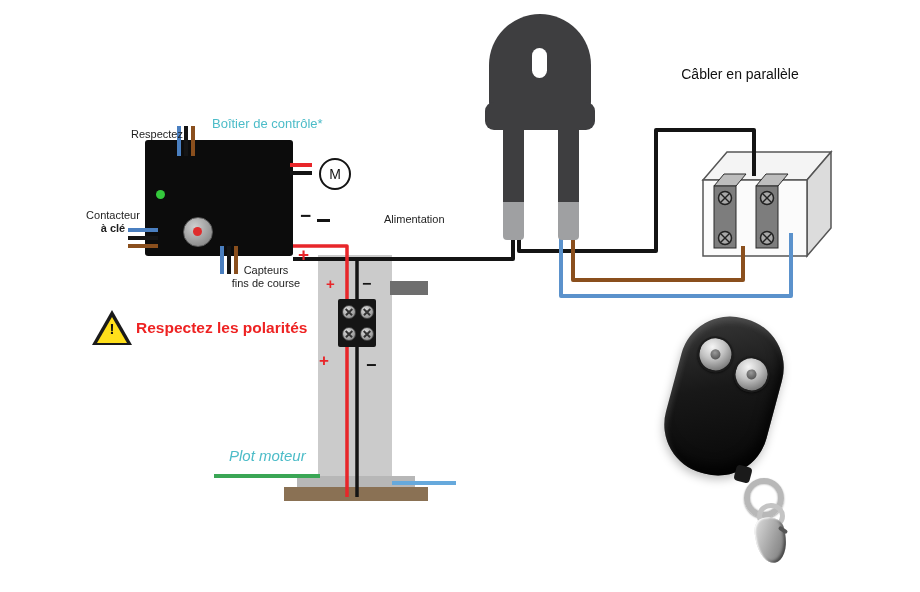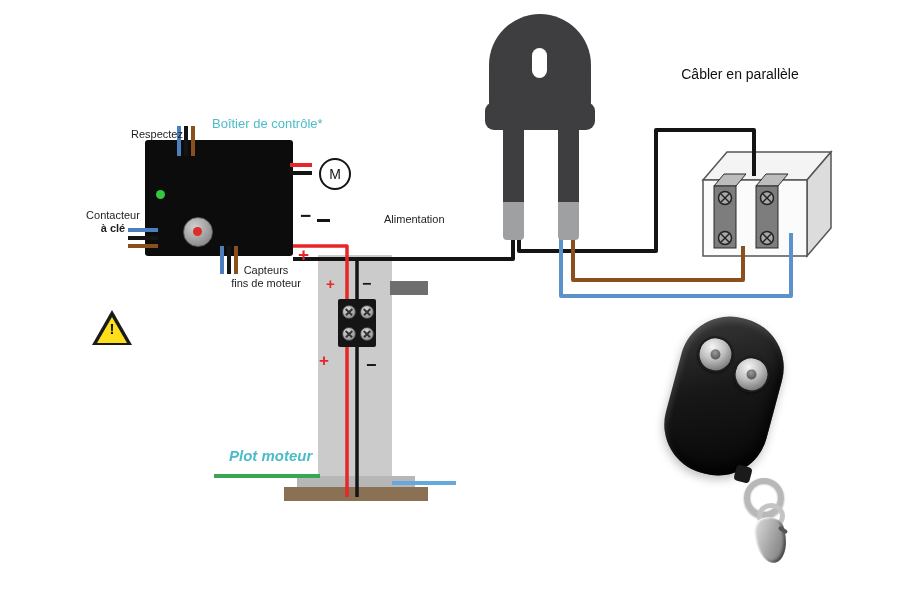--- a/index.html
+++ b/index.html
@@ -118,21 +118,21 @@
   <div class="screw" style="left:360px;top:327px;"></div>
 
   <div class="abs teal" style="left:212px;top:116px;font-size:13px;">Boîtier de contrôle*</div>
   <div class="abs t-small" style="left:131px;top:128px;">Respectez</div>
   <div class="abs t-small t-center" style="left:84px;top:209px;width:58px;">
     <span style="display:block;">Contacteur</span>
     <span style="display:block;font-weight:bold;">à clé</span>
   </div>
   <div class="abs t-small t-center" style="left:225px;top:264px;width:82px;">
     <span style="display:block;">Capteurs</span>
-    <span style="display:block;">fins de moteur</span>
+    <span style="display:block;">fins de course</span>
   </div>
 
   <div class="abs sign sign-black" style="left:300px;top:206px;font-size:19px;">−</div>
   <div class="abs" style="left:317px;top:219px;width:13px;height:2.5px;background:#141414;"></div>
   <div class="abs t-small" style="left:336px;top:213px;margin-left:48px;">Alimentation</div>
   <div class="abs sign sign-red" style="left:298px;top:245px;font-size:19px;">+</div>
 
   <div class="abs sign sign-red" style="left:326px;top:276px;font-size:15px;">+</div>
   <div class="abs sign sign-black" style="left:362px;top:276px;font-size:16px;">−</div>
   <div class="abs sign sign-red" style="left:319px;top:352px;font-size:17px;">+</div>
@@ -140,22 +140,23 @@
 
   <div class="abs t-center" style="left:650px;top:64px;width:180px;font-size:14px;line-height:21px;color:#111;">
     <span style="display:block;">Câbler en parallèle</span>
   </div>
 
   <div class="abs" style="left:92px;top:310px;width:40px;height:35px;background:#1a1a1a;
               clip-path:polygon(50% 0%,100% 100%,0% 100%);"></div>
   <div class="abs" style="left:97px;top:317px;width:30px;height:26px;background:#ffdf1b;
               clip-path:polygon(50% 0%,100% 100%,0% 100%);"></div>
   <div class="abs t-center" style="left:92px;top:320px;width:40px;font-size:15px;font-weight:900;color:#111;">!</div>
+  <div class="abs" style="left:136px;top:319px;font-size:15.5px;font-weight:bold;color:#ee2222;">Respectez les polarités</div>
 
-  <div class="abs teal" style="left:229px;top:447px;font-size:15px;font-weight:bold;font-style:italic;text-align:right;">Plot moteur</div>
+  <div class="abs teal" style="left:229px;top:447px;font-size:15px;font-weight:normal;font-style:italic;text-align:right;">Plot moteur</div>
 
   <div class="abs" style="left:672px;top:316px;width:104px;height:160px;border-radius:50px;transform:rotate(15deg);
               background:linear-gradient(155deg,#3c3c3c 0%,#181818 45%,#050505 100%);
               box-shadow:inset 3px 4px 6px rgba(255,255,255,.15),inset -6px -8px 12px rgba(0,0,0,.75),0 4px 10px rgba(0,0,0,.25);">
     <div class="fob-btn" style="left:15px;top:24px;"></div>
     <div class="fob-btn" style="left:55px;top:34px;"></div>
   </div>
   <div class="abs" style="left:735px;top:466px;width:16px;height:16px;background:#1a1a1a;border-radius:4px;transform:rotate(15deg);"></div>
   <div class="abs" style="left:744px;top:478px;width:28px;height:28px;border:6px solid #b8b8b8;border-radius:50%;
               box-shadow:0 1px 2px rgba(0,0,0,.4), inset 0 0 2px rgba(0,0,0,.4);"></div>

